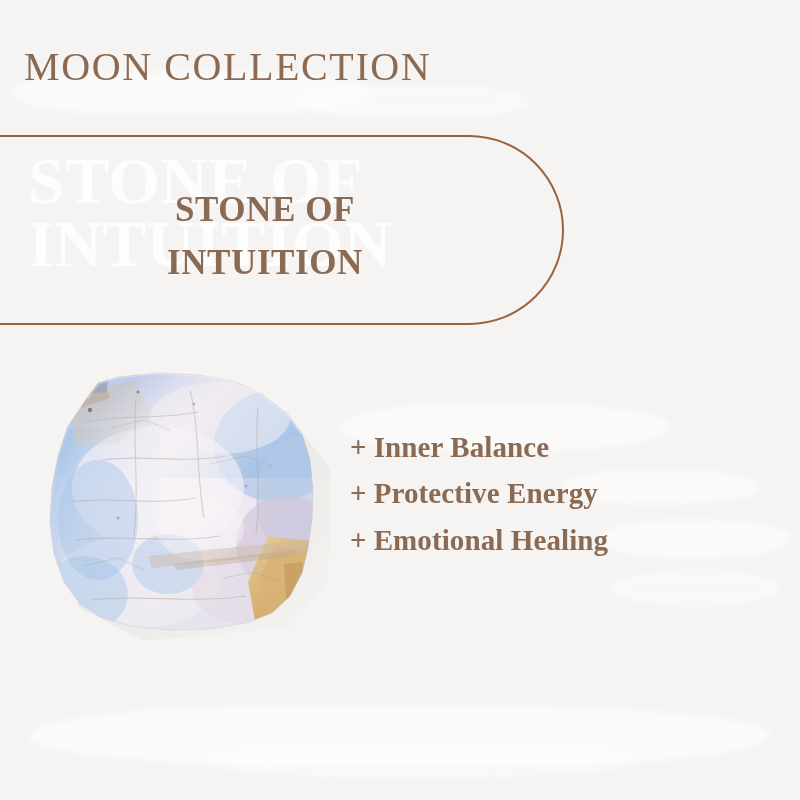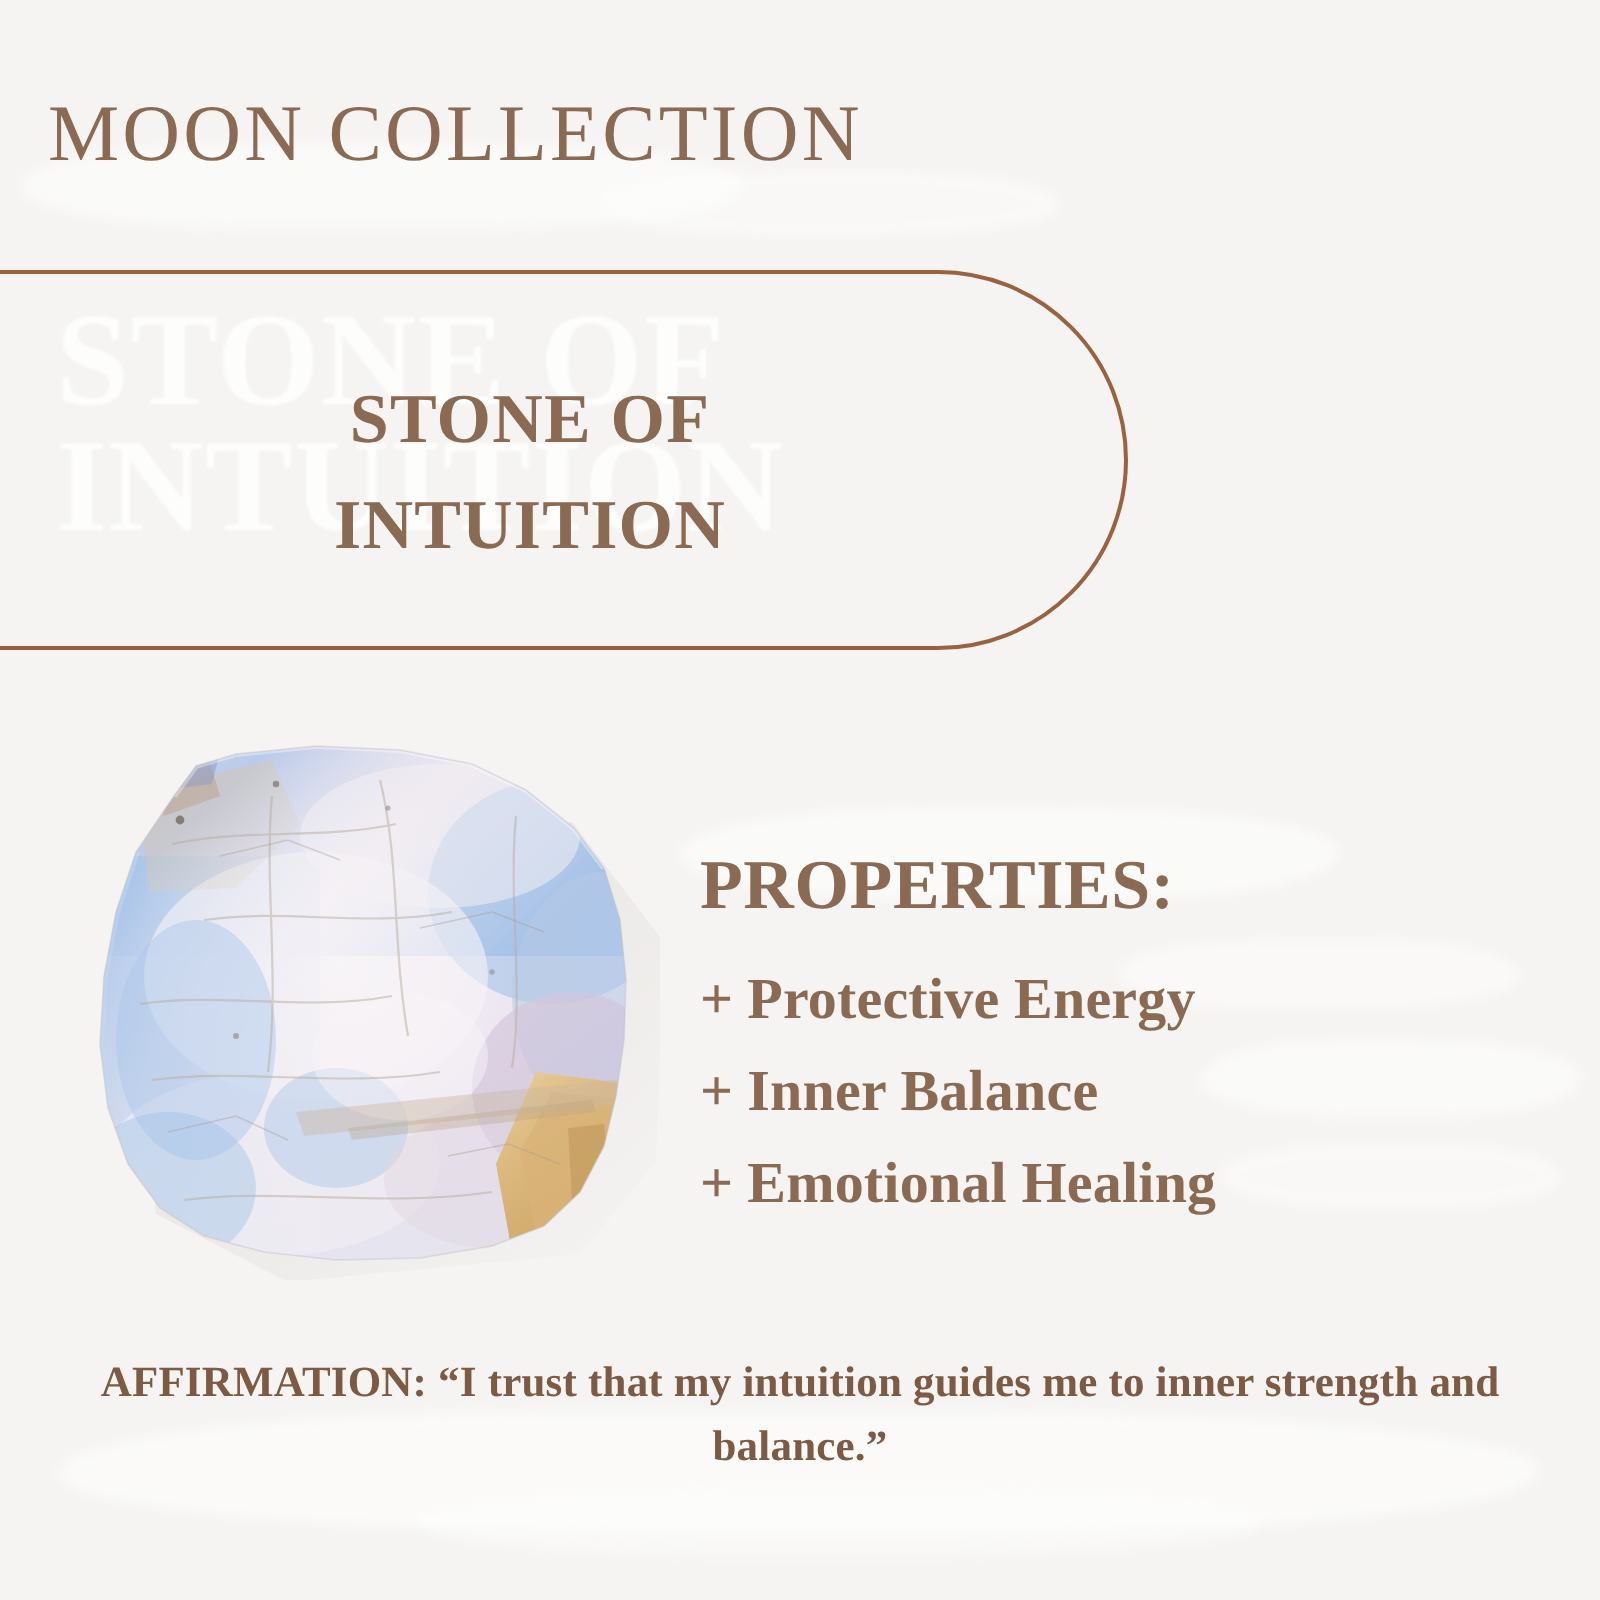--- a/index.html
+++ b/index.html
@@ -287,32 +287,27 @@
       </g>
 
       <path d="M47,30 L58,15 L78,9 L118,5 L160,7 L196,14 L223,27 L247,46 L262,66
                L270,92 L273,122 L272,152 L268,180 L262,205 L250,228 L232,245
                L206,255 L170,261 L128,262 L92,258 L62,250 L40,236 L24,214
                L14,186 L10,154 L12,120 L18,88 L28,58 Z" fill="none" stroke="#c9c3c8" stroke-width="0.8" opacity="0.5"></path>
     </svg>
   </div>
 
   <div class="props">
-    <div class="props-heading">PROPERTIES:</div>
     <ul class="props-list">
       <li class="props-item">
-        <span class="plus">+</span><span>Protective Energy</span>
+        <span class="plus">+</span><span>Inner Balance</span>
       </li>
       <li class="props-item">
-        <span class="plus">+</span><span>Inner Balance</span>
+        <span class="plus">+</span><span>Protective Energy</span>
       </li>
       <li class="props-item">
         <span class="plus">+</span><span>Emotional Healing</span>
       </li>
     </ul>
   </div>
 
-  <div class="affirmation">
-    <span class="label">AFFIRMATION:</span>
-    <span>“I trust that my intuition guides me to inner strength and balance.”</span>
-  </div>
 
 </div>
 
 </body></html>

